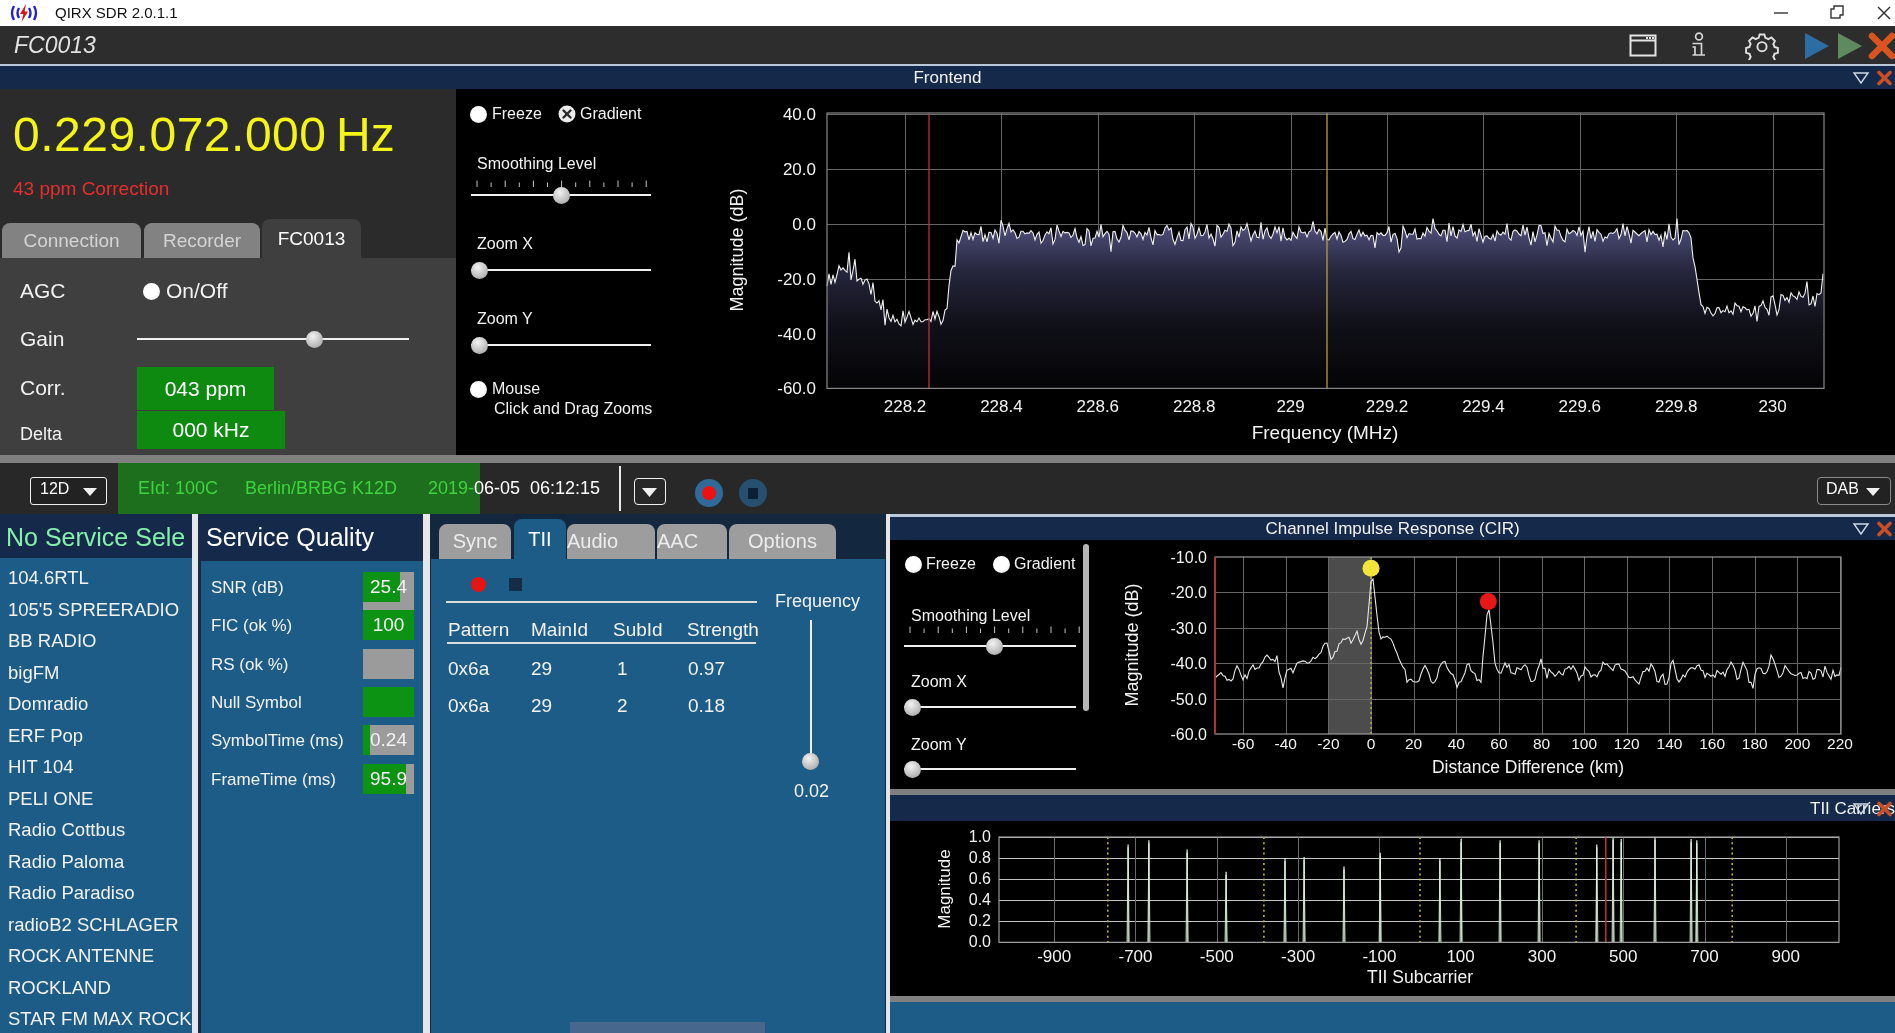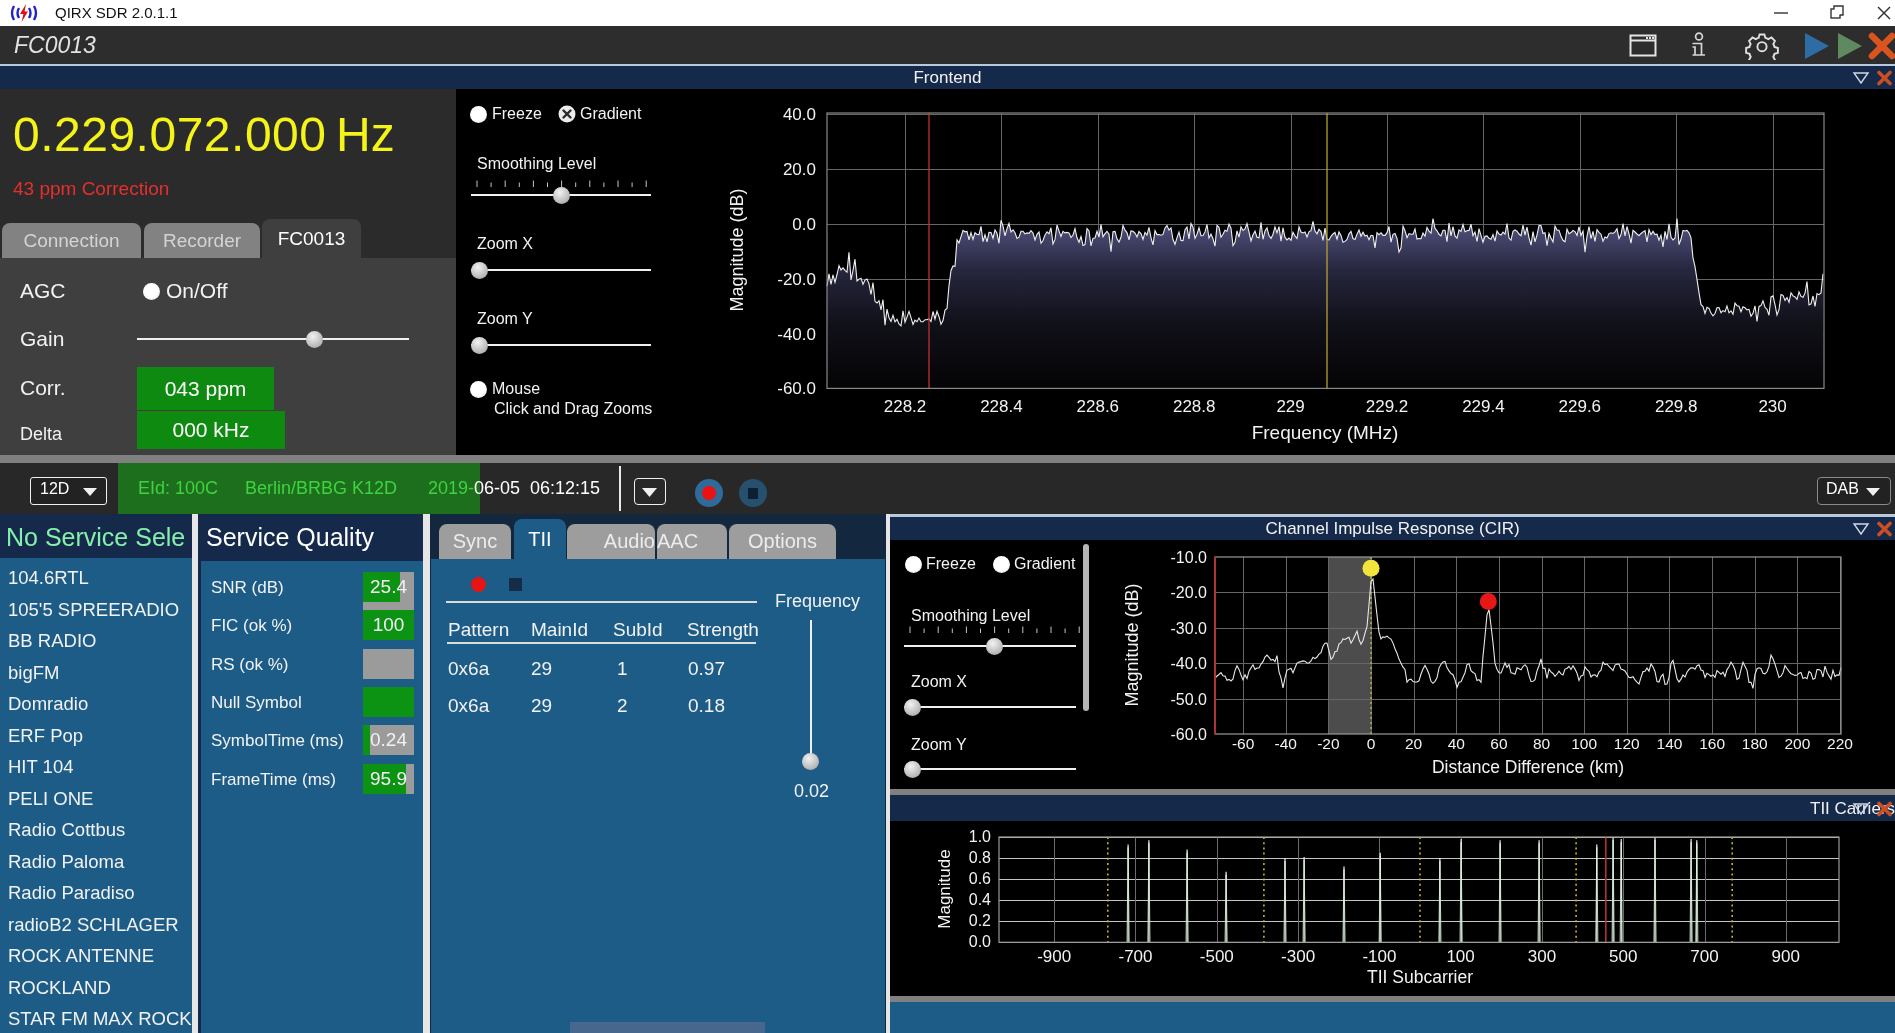--- a/index.html
+++ b/index.html
@@ -258,21 +258,21 @@
     <div class="abs" style="left:162px;top:203px;width:51px;height:30px;background:#9b9b9b">
           <div style="position:absolute;left:0;width:43px;height:30px;background:#0c9314"></div>
           <div class="abs wtxt" style="width:51px;text-align:center;font-size:19px;line-height:30px;">95.9</div>
         </div>
   </div>
 </div>
 <div class="abs" style="left:423px;top:514px;width:7px;height:519px;background:#e6e6e6"></div>
 
 <div class="abs" style="left:430px;top:514px;width:456px;height:519px;background:#13273f">
   <div class="abs" style="left:9px;top:10px;width:72px;height:35px;background:#9d9d9d;border-radius:8px 8px 0 0;color:#ececec;font-size:20px;text-align:center;line-height:35px">Sync</div>
-  <div class="abs" style="left:137px;top:10px;width:88px;height:35px;background:#9d9d9d;border-radius:8px 8px 0 0;color:#ececec;font-size:20px;text-align:right;line-height:35px">Audio</div>
+  <div class="abs" style="left:137px;top:10px;width:88px;height:35px;background:#9d9d9d;border-radius:8px 8px 0 0;color:#ececec;font-size:20px;text-align:left;line-height:35px">Audio</div>
   <div class="abs" style="left:227px;top:10px;width:70px;height:35px;background:#9d9d9d;border-radius:8px 8px 0 0;color:#ececec;font-size:20px;text-align:left;line-height:35px">AAC</div>
   <div class="abs" style="left:299px;top:10px;width:107px;height:35px;background:#9d9d9d;border-radius:8px 8px 0 0;color:#ececec;font-size:20px;text-align:center;line-height:35px">Options</div>
   <div class="abs blue" style="left:1px;top:45px;width:454px;height:474px"></div>
   <div class="abs blue" style="left:84px;top:5px;width:52px;height:41px;border-radius:8px 8px 0 0;color:#fff;font-size:20px;text-align:center;line-height:41px">TII</div>
   <div class="abs" style="left:41px;top:63px;width:15px;height:15px;border-radius:50%;background:#e81313"></div>
   <div class="abs" style="left:79px;top:64px;width:13px;height:13px;background:#162b47"></div>
   <div class="abs" style="left:16px;top:87px;width:311px;height:1.5px;background:#dcdcdc"></div>
   <div class="abs wtxt" style="left:345px;top:77px;font-size:18px">Frequency</div>
   <div class="abs wtxt" style="left:18px;top:105px;font-size:19px">Pattern</div>
   <div class="abs wtxt" style="left:101px;top:105px;font-size:19px">MainId</div>

